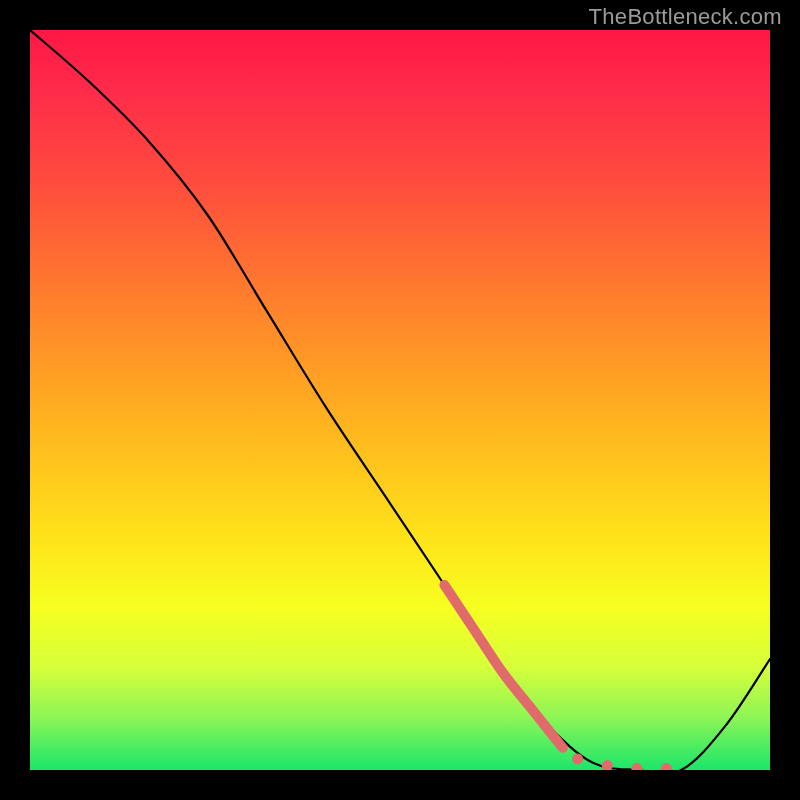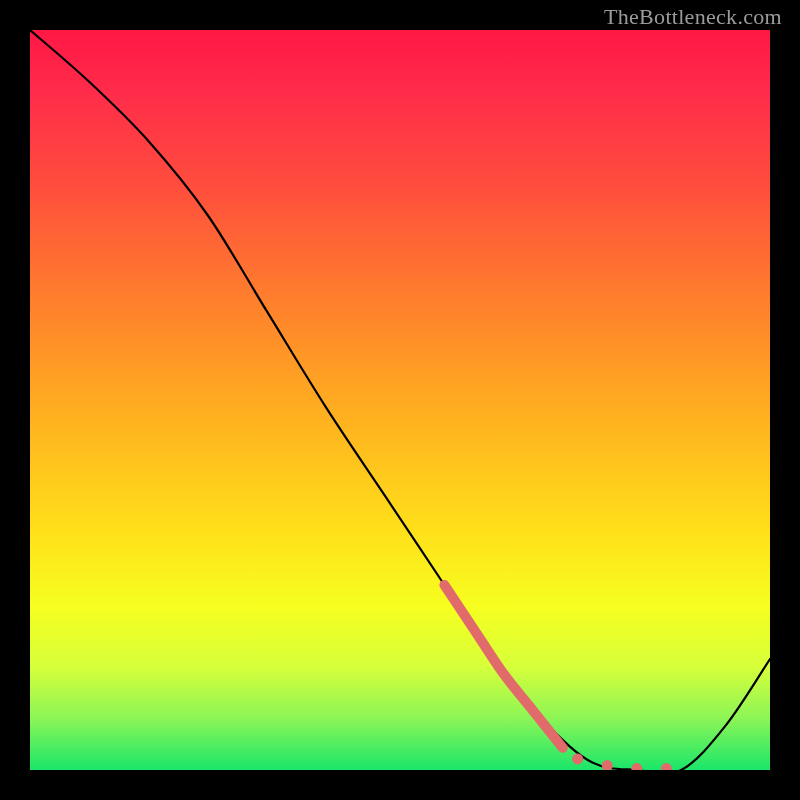--- a/index.html
+++ b/index.html
@@ -21,21 +21,20 @@
   }
   .watermark {
     position: absolute;
     top: 4px;
     right: 18px;
     color: #9b9b9b;
     font-size: 22px;
     font-weight: 500;
     letter-spacing: 0.3px;
     user-select: none;
-    font-family: Liberation Serif, serif;
   }
   .plot {
     position: absolute;
     left: 30px;
     top: 30px;
     width: 740px;
     height: 740px;
     
     background: linear-gradient(
       to bottom,

